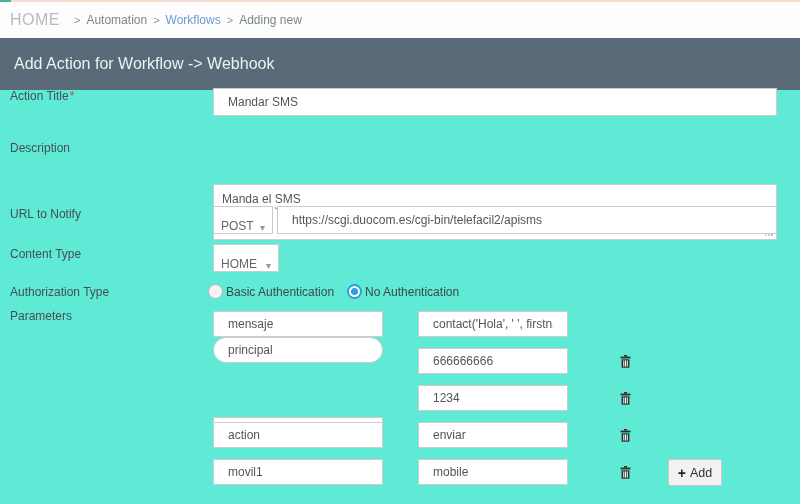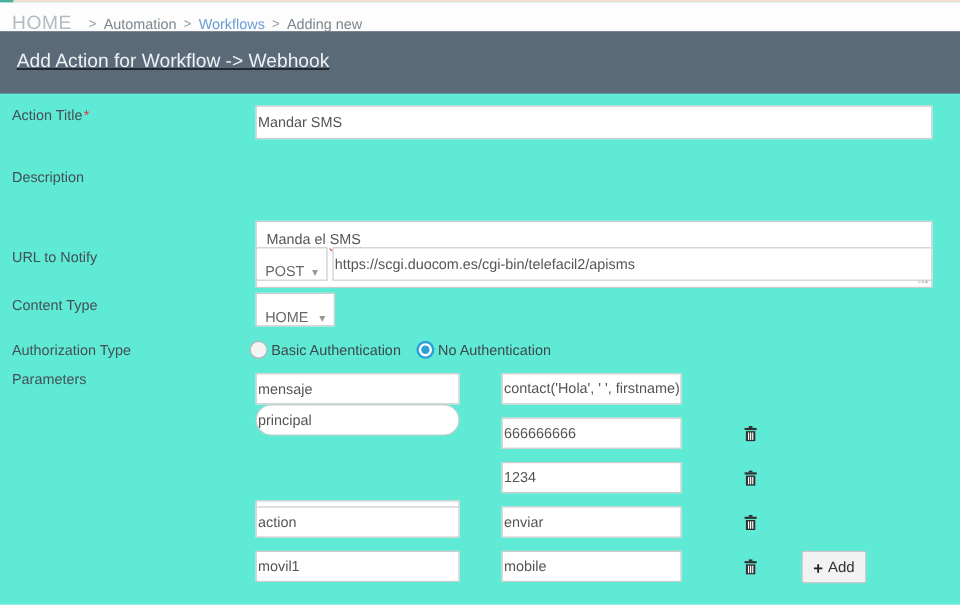--- a/index.html
+++ b/index.html
@@ -10,31 +10,31 @@
 
   
   .breadcrumb{position:absolute;left:0;top:2px;width:800px;height:36px;background:#fdfdfd;
               display:flex;align-items:center;padding-left:10px;box-sizing:border-box;}
   .brand{font-size:16px;color:#b4bcc1;font-weight:300;letter-spacing:.5px;margin-right:8px;cursor:pointer;}
   .sep{font-size:11px;color:#8a949c;margin:0 6px;}
   .crumb{font-size:12px;color:#7b868e;}
   .crumb.link{color:#6a9cd4;cursor:pointer;}
 
   
-  .header{position:absolute;left:0;top:26px;width:800px;height:52px;background:#5a6a78;
-          display:flex;align-items:center;padding-left:14px;box-sizing:border-box;text-decoration:underline;}
+  .header{position:absolute;left:0;top:38px;width:800px;height:52px;background:#5a6a78;
+          display:flex;align-items:center;padding-left:14px;box-sizing:border-box;}
   .header .title{font-size:16px;color:#eef1f3;}
 
   
   .flabel{position:absolute;left:10px;font-size:12px;color:#454f58;}
   .req{color:#d14343;margin-left:1px;}
 
   
   .tinput{position:absolute;box-sizing:border-box;border:1px solid #ccc;background:#fff;
-          font-family:"Liberation Sans",sans-serif;font-size:12px;color:#555;padding:0 1px;outline:none;}
+          font-family:"Liberation Sans",sans-serif;font-size:12px;color:#555;padding:0 14px;outline:none;}
   .textarea{position:absolute;box-sizing:border-box;border:1px solid #ccc;background:#fff;
             font-size:12px;color:#555;padding:7px 8px;margin-top:44px;}
   .misspell{text-decoration:underline;text-decoration-style:wavy;text-decoration-color:#d24a3e;
             text-decoration-thickness:1px;text-underline-offset:2px;}
   .grip{position:absolute;right:2px;bottom:2px;width:10px;height:10px;}
   .grip::before{content:"";position:absolute;right:1px;bottom:1px;width:2px;height:2px;background:#bbb;
     box-shadow:-3px 0 0 #ccc,-6px 0 0 #ddd,0 -3px 0 #ccc,0 -6px 0 #ddd,-3px -3px 0 #d6d6d6;}
 
   .select{position:absolute;box-sizing:border-box;border:1px solid #ccc;background:#fff;height:28px;
           display:flex;align-items:flex-end;justify-content:space-between;padding:0 7px;cursor:pointer;}

